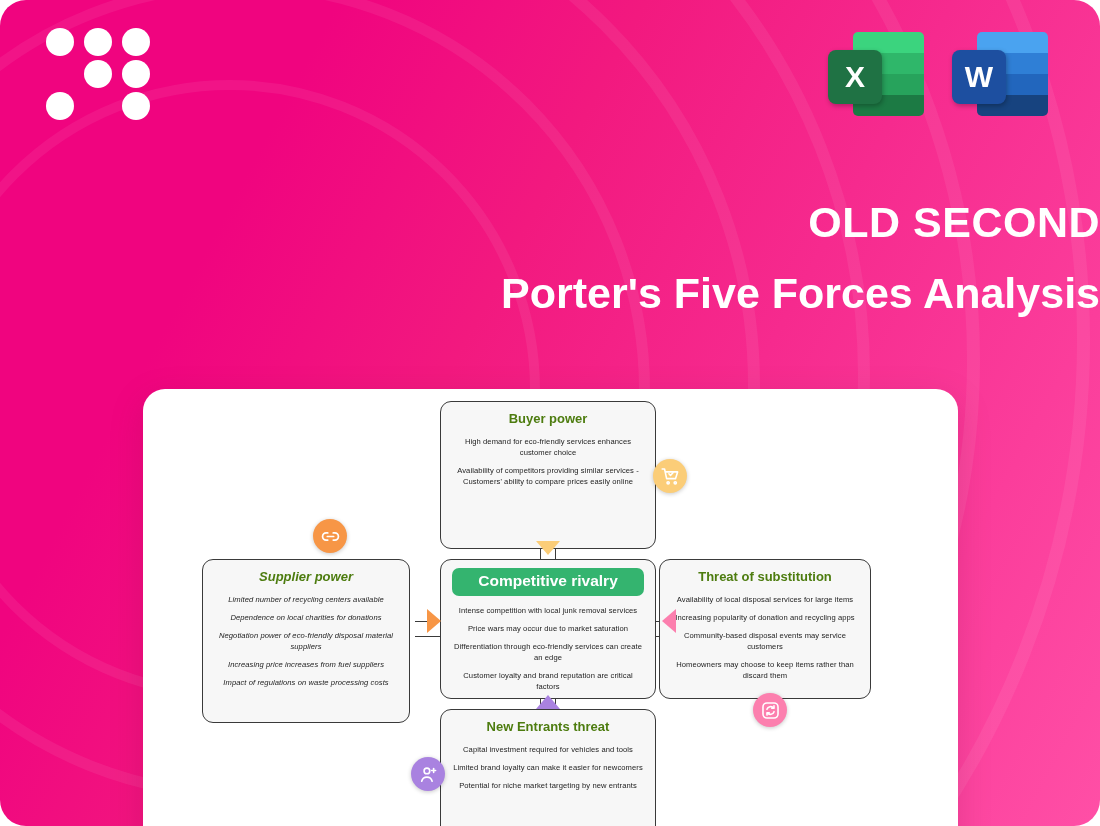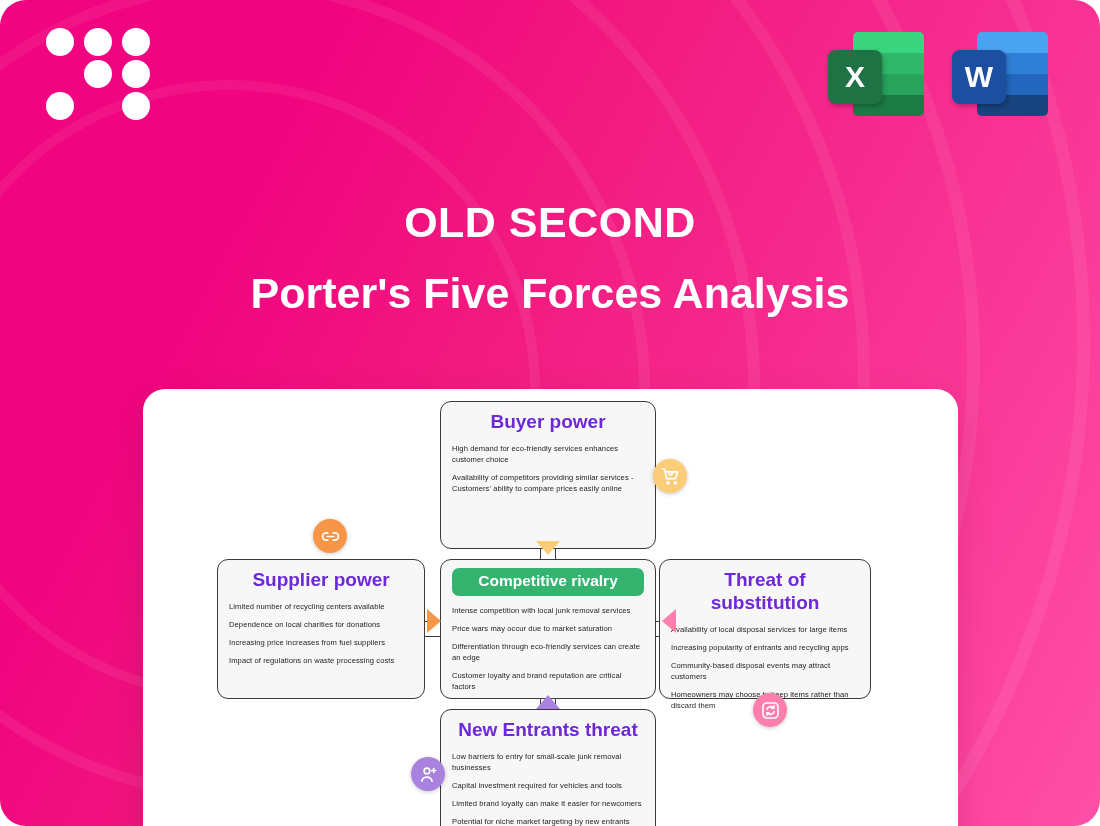--- a/index.html
+++ b/index.html
@@ -41,21 +41,21 @@
   .off-sheet { position: absolute; right: 0; top: 4px; width: 71px; height: 84px; border-radius: 5px; overflow: hidden; display: flex; flex-direction: column; }
   .off-sheet span { display: block; flex: 1; }
   .off-badge {
     position: absolute; left: 0; top: 22px; width: 54px; height: 54px;
     border-radius: 8px; display: flex; align-items: center; justify-content: center;
     color: #fff; font-size: 30px; font-weight: bold; line-height: 1;
     box-shadow: 1px 2px 5px rgba(0,0,0,0.28);
   }
 
   
-  #headings { position: absolute; left: 0; top: 198px; width: 1100px; text-align: center; color: #fff; }
+  #headings { position: absolute; left: 0; top: 198px; width: 1100px; text-align: right; color: #fff; }
   #title-main { font-size: 43px; font-weight: bold; letter-spacing: .5px; }
   #title-sub  { font-size: 43px; font-weight: bold; margin-top: 22px; }
 
   
   #card {
     position: absolute; left: 143px; top: 389px; width: 815px; height: 470px;
     background: #ffffff; border-radius: 22px;
     box-shadow: 0 10px 34px rgba(120,0,60,0.18);
     overflow: hidden;
   }
@@ -64,46 +64,46 @@
   
   .force {
     position: absolute;
     background: #f7f7f7;
     border: 1.4px solid #3a3a3a;
     border-radius: 11px;
     padding: 9px 11px 11px 11px;
   }
   .force-title {
     text-align: center;
-    font-size: 19px;
+    font-size: 13px;
     font-weight: bold;
-    color: #6d28d9;
+    color: #4d7c0f;
     margin-bottom: 9px;
     line-height: 1.2;
   }
   .force.center .force-title {
     background: #34b46f;
     color: #ffffff;
     border-radius: 7px;
     padding: 4px 0 5px 0;
     margin: -1px 0 9px 0;
     font-size: 15.5px;
   }
-  .force ul { list-style: none; }
+  .force ul { list-style: none; text-align: center; }
   .force li {
     font-size: 7.6px;
     line-height: 1.45;
     color: #1c1c1c;
     margin-bottom: 7px;
     letter-spacing: .08px;
   }
   .force li:last-child { margin-bottom: 0; }
 
   #box-buyer   { left: 297px; top: 12px;  width: 216px; height: 148px; }
-  #box-supp    { left: 74px;  top: 170px; width: 208px; height: 140px; }
+  #box-supp    { left: 59px;  top: 170px; width: 208px; height: 164px; font-style: italic; }
   #box-center  { left: 297px; top: 170px; width: 216px; height: 140px; }
   #box-subst   { left: 516px; top: 170px; width: 212px; height: 140px; }
   #box-new     { left: 297px; top: 320px; width: 216px; height: 148px; }
 
   
   .arrow { position: absolute; width: 0; height: 0; }
   .ar-down {
     border-left: 12px solid transparent; border-right: 12px solid transparent;
     border-top: 14px solid #fbcd78;
   }
@@ -192,49 +192,49 @@
           <li>High demand for eco-friendly services enhances customer choice</li>
           <li>Availability of competitors providing similar services  - Customers' ability to compare prices easily online</li>
         </ul>
       </div>
 
       <div class="force" id="box-supp">
         <div class="force-title">Supplier power</div>
         <ul>
           <li>Limited number of recycling centers available</li>
           <li>Dependence on local charities for donations</li>
+          <li>Negotiation power of eco-friendly disposal material suppliers</li>
           <li>Increasing price increases from fuel suppliers</li>
           <li>Impact of regulations on waste processing costs</li>
         </ul>
       </div>
 
       <div class="force center" id="box-center">
         <div class="force-title">Competitive rivalry</div>
         <ul>
           <li>Intense competition with local junk removal services</li>
           <li>Price wars may occur due to market saturation</li>
           <li>Differentiation through eco-friendly services can create an edge</li>
           <li>Customer loyalty and brand reputation are critical factors</li>
         </ul>
       </div>
 
       <div class="force" id="box-subst">
         <div class="force-title">Threat of substitution</div>
         <ul>
           <li>Availability of local disposal services for large items</li>
-          <li>Increasing popularity of entrants and recycling apps</li>
-          <li>Community-based disposal events may attract customers</li>
+          <li>Increasing popularity of donation and recycling apps</li>
+          <li>Community-based disposal events may service customers</li>
           <li>Homeowners may choose to keep items rather than discard them</li>
         </ul>
       </div>
 
       <div class="force" id="box-new">
         <div class="force-title">New Entrants threat</div>
         <ul>
-          <li>Low barriers to entry for small-scale junk removal businesses</li>
           <li>Capital investment required for vehicles and tools</li>
           <li>Limited brand loyalty can make it easier for newcomers</li>
           <li>Potential for niche market targeting by new entrants</li>
 
         </ul>
       </div>
 
       <div class="arrow ar-down" style="left:393px; top:152px;"></div>
       <div class="arrow ar-right" style="left:284px; top:220px;"></div>
       <div class="arrow ar-left" style="left:519px; top:220px;"></div>

